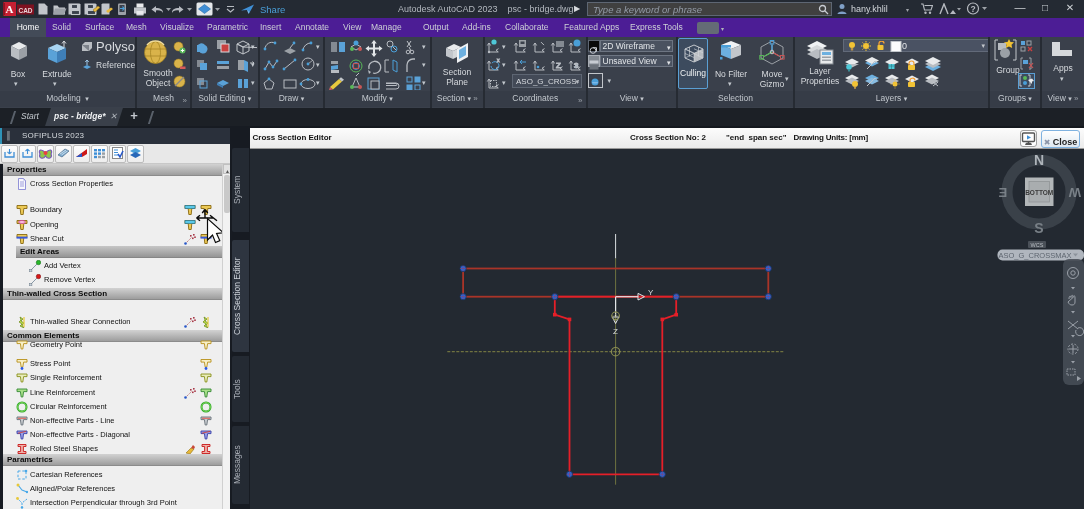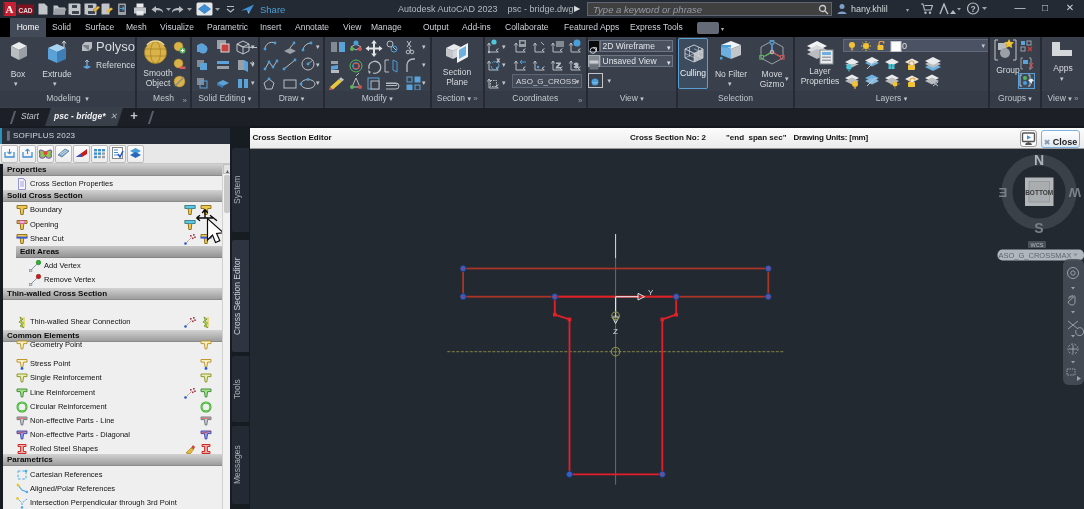--- a/index.html
+++ b/index.html
@@ -2,21 +2,21 @@
 <html><head>
 <meta charset="utf-8">
 <style>
 * { margin:0; padding:0; box-sizing:border-box; }
 html,body { width:1084px; height:509px; overflow:hidden; background:#232931; font-family:"Liberation Sans", sans-serif; }
 #app { position:absolute; top:0; left:0; width:1084px; height:509px; }
 .abs { position:absolute; }
 
 
 #titlebar { position:absolute; top:0; left:0; width:1084px; height:18px; background:#242a33; }
-#menurow { position:absolute; top:18px; left:0; width:1084px; height:19px; background:#000000; }
+#menurow { position:absolute; top:18px; left:0; width:1084px; height:19px; background:#4c1d95; }
 .menuitem { position:absolute; top:0; height:19px; line-height:19px; color:#cdd1d6; font-size:8.5px; }
 #ribbon { position:absolute; top:37px; left:0; width:1084px; height:71px; background:#3a404b; }
 .panel { position:absolute; top:0; height:71px; background:#3a404b; }
 .panel-label { position:absolute; bottom:1px; left:0; right:0; height:16px; text-align:center; font-size:8.5px; color:#c3c8ce; line-height:15px; background:#363c47; }
 .psep { position:absolute; top:0; width:2px; height:71px; background:#262b33; }
 .bigbtn-label { position:absolute; text-align:center; font-size:8.5px; color:#d8dbdf; line-height:9.5px; }
 .caret { font-size:7px; color:#c3c8ce; }
 #tabrow { position:absolute; top:108px; left:0; width:1084px; height:18px; background:#1c2026;font-style:italic; }
 
 
@@ -599,21 +599,21 @@
   <div id="tabrow">
     <div class="abs" style="left:12px;top:3px;width:1.5px;height:13px;background:#5a616b;transform:skewX(-18deg)"></div>
     <div class="abs" style="left:21px;top:3px;font-size:8.5px;color:#c3c8ce">Start</div>
     <div class="abs" style="left:48px;top:0;width:72px;height:18px;background:#3a404a;transform:skewX(-18deg)"></div>
     <div class="abs" style="left:54px;top:3px;font-size:8.5px;font-weight:bold;color:#f0f2f4">psc - bridge*</div>
     <div class="abs" style="left:110px;top:3px;font-size:8.5px;color:#aeb3ba">✕</div>
     <div class="abs" style="left:130px;top:0px;font-size:13px;font-weight:bold;color:#c3c8ce">+</div>
     <div class="abs" style="left:150px;top:3px;width:1.5px;height:13px;background:#5a616b;transform:skewX(-18deg)"></div>
   </div>
   <div id="palette">
-    <div id="pal-header"><span style="position:absolute;left:7px;top:0;color:#6a7078;font-size:8px">▌</span><span style="margin-left:13px;letter-spacing:0.2px">SOFIPLUS 2023</span></div>
+    <div id="pal-header"><span style="position:absolute;left:7px;top:0;color:#6a7078;font-size:8px">▌</span><span style="margin-left:22px;letter-spacing:0.2px">SOFIPLUS 2023</span></div>
     <div class="abs" style="left:0;top:2px;width:2px;height:36px;background:#2e93b8"></div>
     <div id="pal-toolbar">
       <div class="tbtn" style="left:1px"><svg width="15" height="14" viewBox="0 0 15 14">
             <path d="M3,6 v5 h9 v-5" fill="none" stroke="#3f8fd6" stroke-width="1.3"></path>
             <path d="M7.5,8 v-5 m0,0 l-2,2.2 m2,-2.2 l2,2.2" stroke="#3f8fd6" stroke-width="1.1" fill="none" transform="rotate(180 7.5 5.5)"></path>
           </svg></div>
       <div class="tbtn" style="left:19px"><svg width="15" height="14" viewBox="0 0 15 14">
             <path d="M3,6 v5 h9 v-5" fill="none" stroke="#3f8fd6" stroke-width="1.3"></path>
             <path d="M7.5,8 v-5 m0,0 l-2,2.2 m2,-2.2 l2,2.2" stroke="#3f8fd6" stroke-width="1.1" fill="none"></path>
           </svg></div>
@@ -657,21 +657,20 @@
     <div id="pal-list">
       <div class="lhead" style="top:0">Properties</div>
       <div class="litem" style="top:12.5px">
           <svg class="licon" viewBox="0 0 12 12">
             <path d="M2.5,0.5 h5 l2,2 v9 h-7 z" fill="#f8f8fc" stroke="#7a7ad0" stroke-width="0.8"></path>
             <path d="M7.5,0.5 l2,2 h-2 z" fill="#9a9ae0"></path>
             <path d="M4,4 h4 M4,6 h4 M4,8 h4" stroke="#7a7ad0" stroke-width="0.7"></path>
           </svg>
           <span class="txt">Cross Section Properties</span>
         </div>
-      <div class="lhead" style="top:26px">Solid Cross Section</div>
       <div class="litem" style="top:39px">
           <svg class="licon" viewBox="0 0 12 12">
             <path d="M1,1.5 h10 v3 h-3.2 l-0.6,6 h-2.4 l-0.6,-6 h-3.2 z" fill="#ecc955" stroke="#8a6a10" stroke-width="0.9"></path>
           </svg>
           <span class="txt">Boundary</span>
         <svg class="ricon1" viewBox="0 0 12 12">
             <path d="M1,1.5 h10 v3 h-3.2 l-0.6,6 h-2.4 l-0.6,-6 h-3.2 z" fill="#ecc955" stroke="#8a6a10" stroke-width="0.9"></path>
             <rect x="1" y="1.5" width="10" height="3" fill="#5ac8e8" stroke="#2a7a94" stroke-width="0.7"></rect>
           </svg>
         <svg class="ricon2" viewBox="0 0 12 12">

